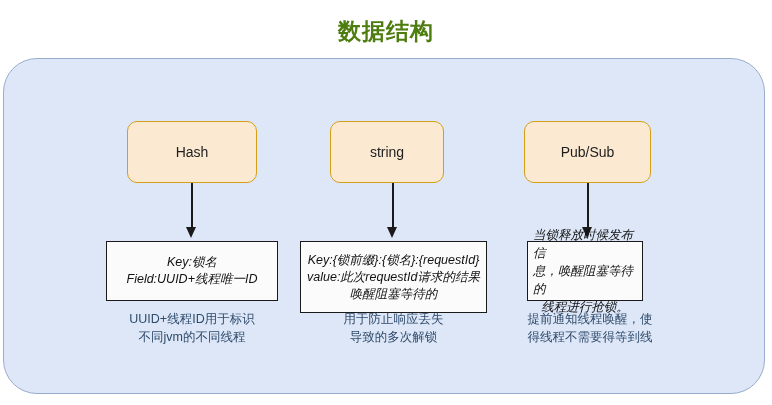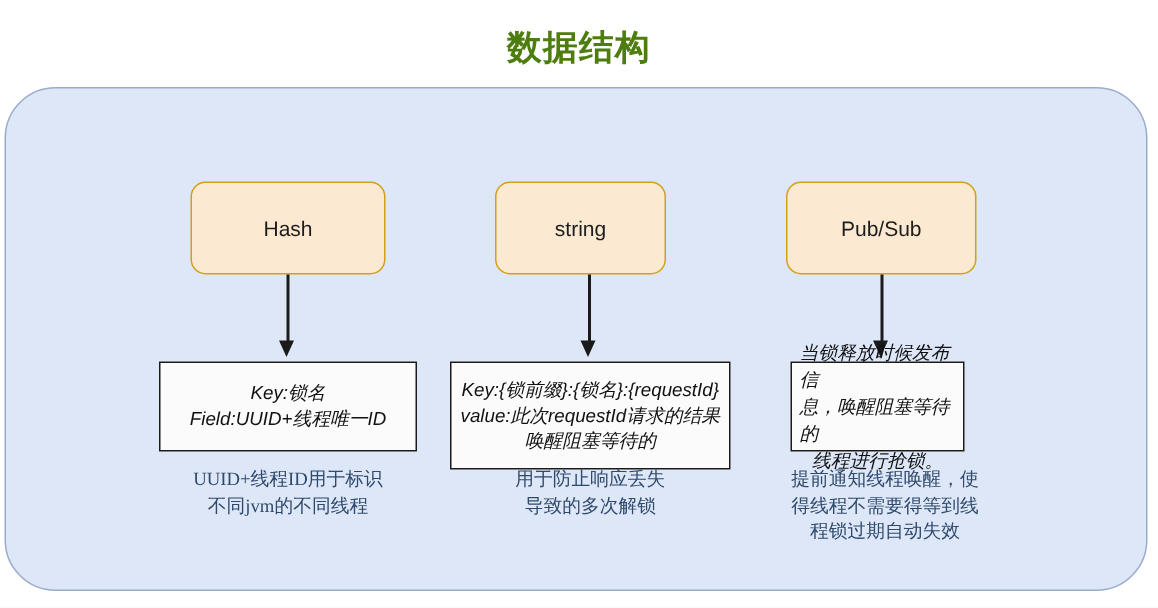--- a/index.html
+++ b/index.html
@@ -129,21 +129,21 @@
 
   
   .caption {
     position: absolute;
     top: 252px;
     text-align: center;
     font-size: 12.5px;
     line-height: 17.5px;
     color: #2f4a6b;
   }
-  #caption-hash   { left: 42px; width: 172px; font-family: Liberation Serif, serif; }
+  #caption-hash   { left: 42px; width: 172px; }
   #caption-string { left: 36px; width: 187px; font-family: Liberation Serif, serif; }
   #caption-pubsub { left: 53px; width: 156px; }
 </style>
 </head>
 <body>
 
 <div id="canvas">
 
   <div id="diagram-title">数据结构</div>
 
@@ -207,18 +207,17 @@
 
       <div class="detail-box" id="detail-pubsub">
         <div class="detail-line">当锁释放时候发布信</div>
         <div class="detail-line">息，唤醒阻塞等待的</div>
         <div class="detail-line">线程进行抢锁。</div>
       </div>
 
       <div class="caption" id="caption-pubsub">
         <div>提前通知线程唤醒，使</div>
         <div>得线程不需要得等到线</div>
-        <div>程锁过期自动失效</div>
       </div>
     </div>
 
   </div>
 </div>
 
 </body></html>

